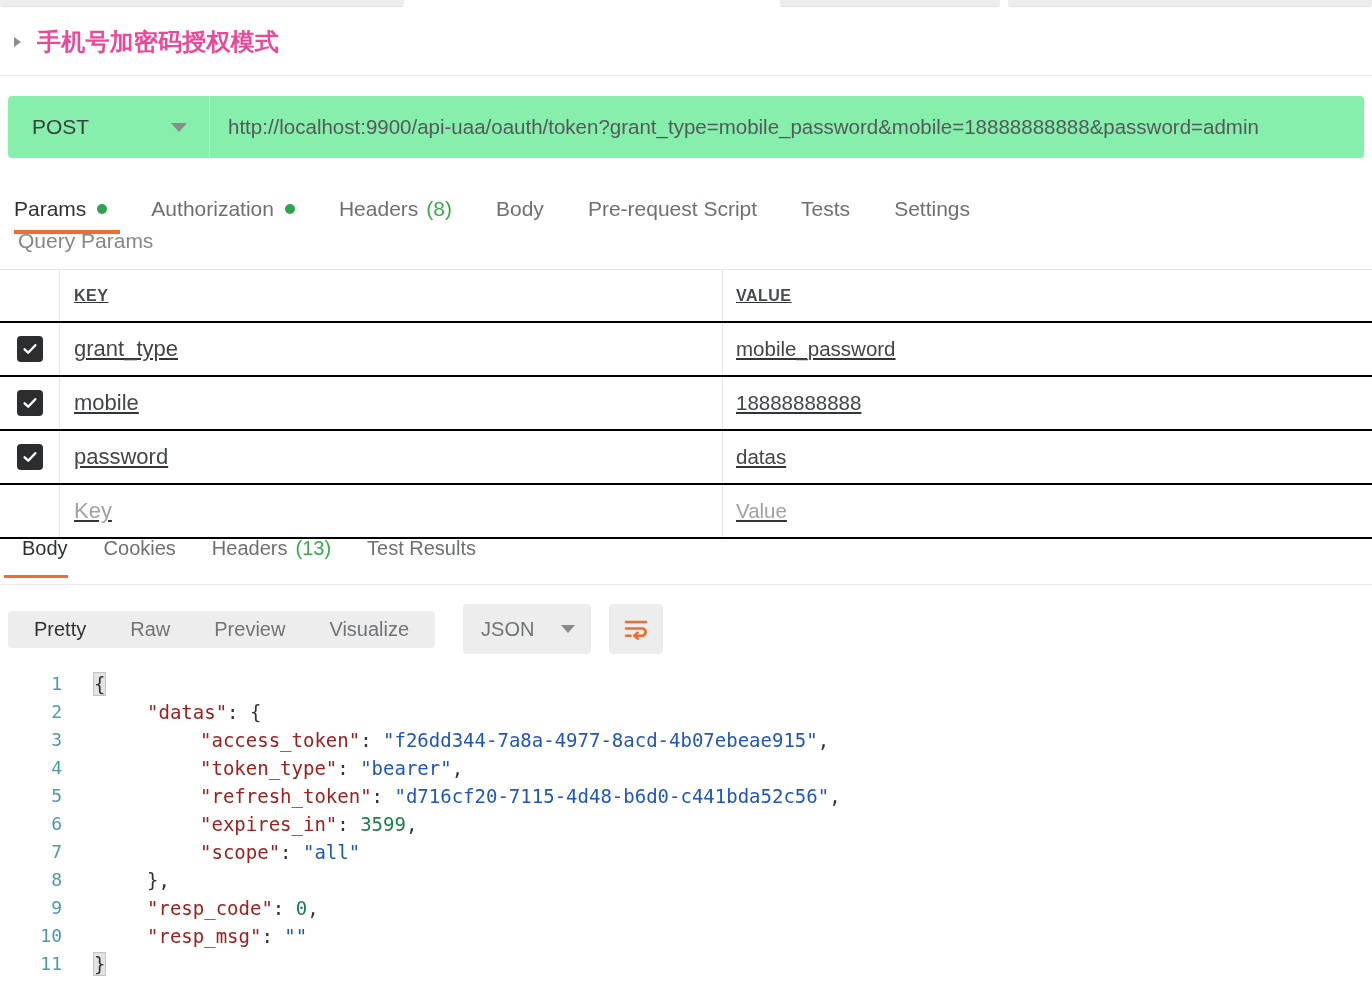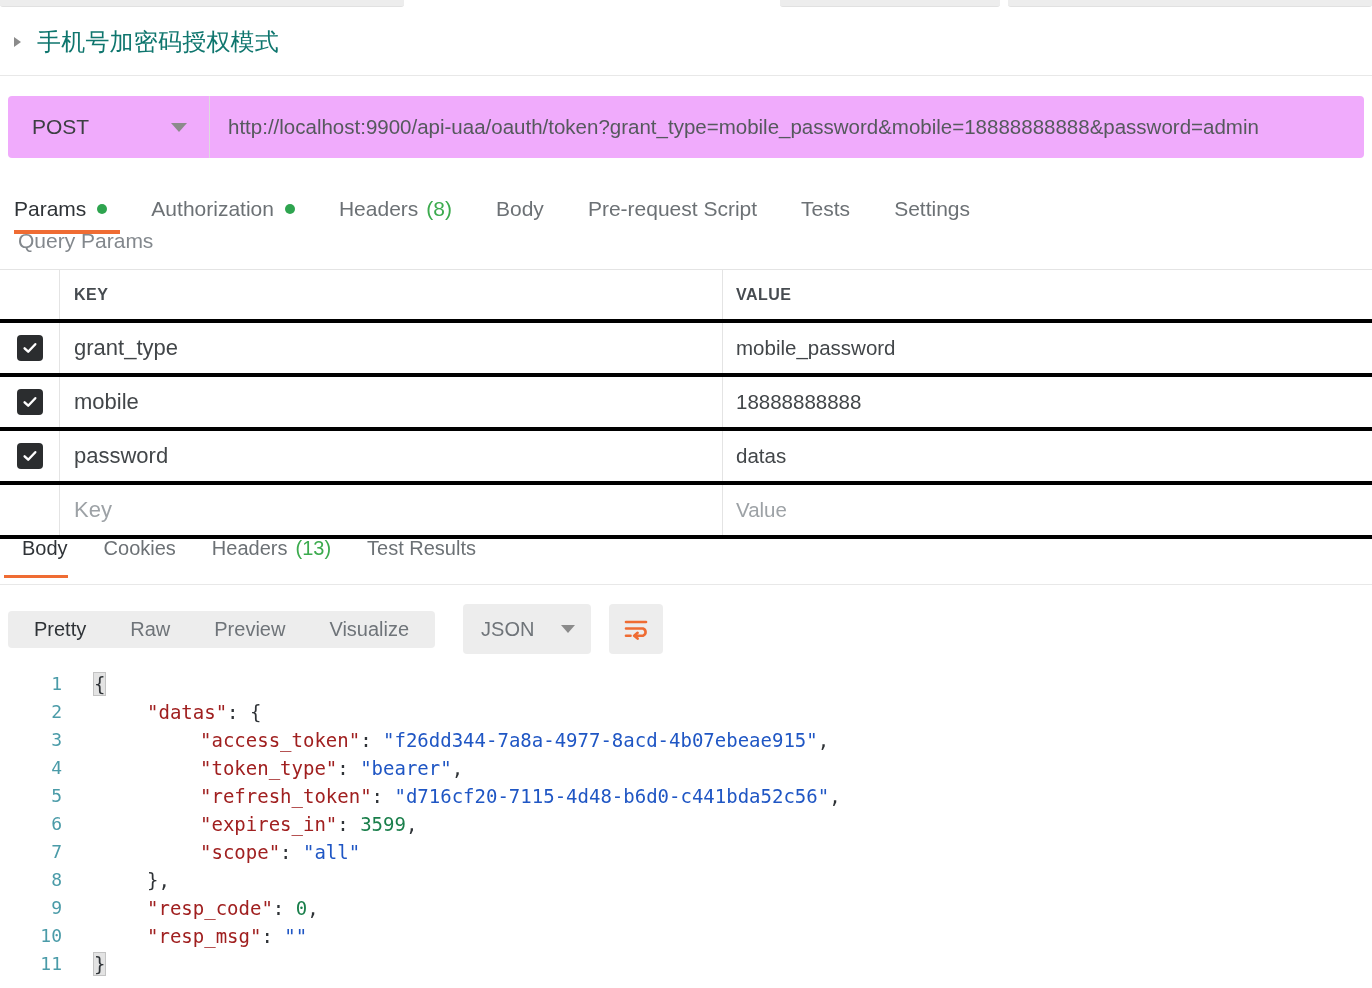--- a/index.html
+++ b/index.html
@@ -32,30 +32,30 @@
     border-bottom: 1px solid #e8e8e8;
   }
   .caret-right {
     width: 0; height: 0;
     border-left: 7px solid #8b8b8b;
     border-top: 5px solid transparent;
     border-bottom: 5px solid transparent;
     margin-right: 16px; margin-top: 1px;
   }
   .req-title {
-    font-size: 24px; font-weight: 400; color: #0f766e;
+    font-size: 24px; font-weight: 700; color: #ec4899;
     letter-spacing: .2px;
   }
 
   
   .url-row {
     position: absolute; top: 96px; left: 8px;
     width: 1356px; height: 62px;
     display: flex;
-    background: #f0abfc;
+    background: #86efac;
     border-radius: 4px;
     overflow: hidden;
   }
   .method-box {
     width: 202px; height: 100%;
     display: flex; align-items: center; justify-content: space-between;
     padding: 0 22px 0 24px;
     border-right: 1px solid #dcdcdc;
     cursor: pointer;
   }
@@ -106,21 +106,22 @@
 
   
   .params-table {
     position: absolute; top: 269px; left: 0;
     width: 1372px;
     border-top: 1px solid #e4e4e4;
   }
   .ptr {
     display: flex; align-items: flex-start;
     height: 54px;
-    border-bottom: 4px solid #000000;
+    border-bottom: 2px solid #000000;
+    text-decoration: underline;
   }
   .ptr.head { height: 53px; }
   .pcell-check {
     width: 60px; height: 100%;
     display: flex; align-items: center; justify-content: center;
     border-right: 1px solid #e4e4e4;
     flex: 0 0 60px;
   }
   .pcell-key {
     width: 663px; height: 100%;

